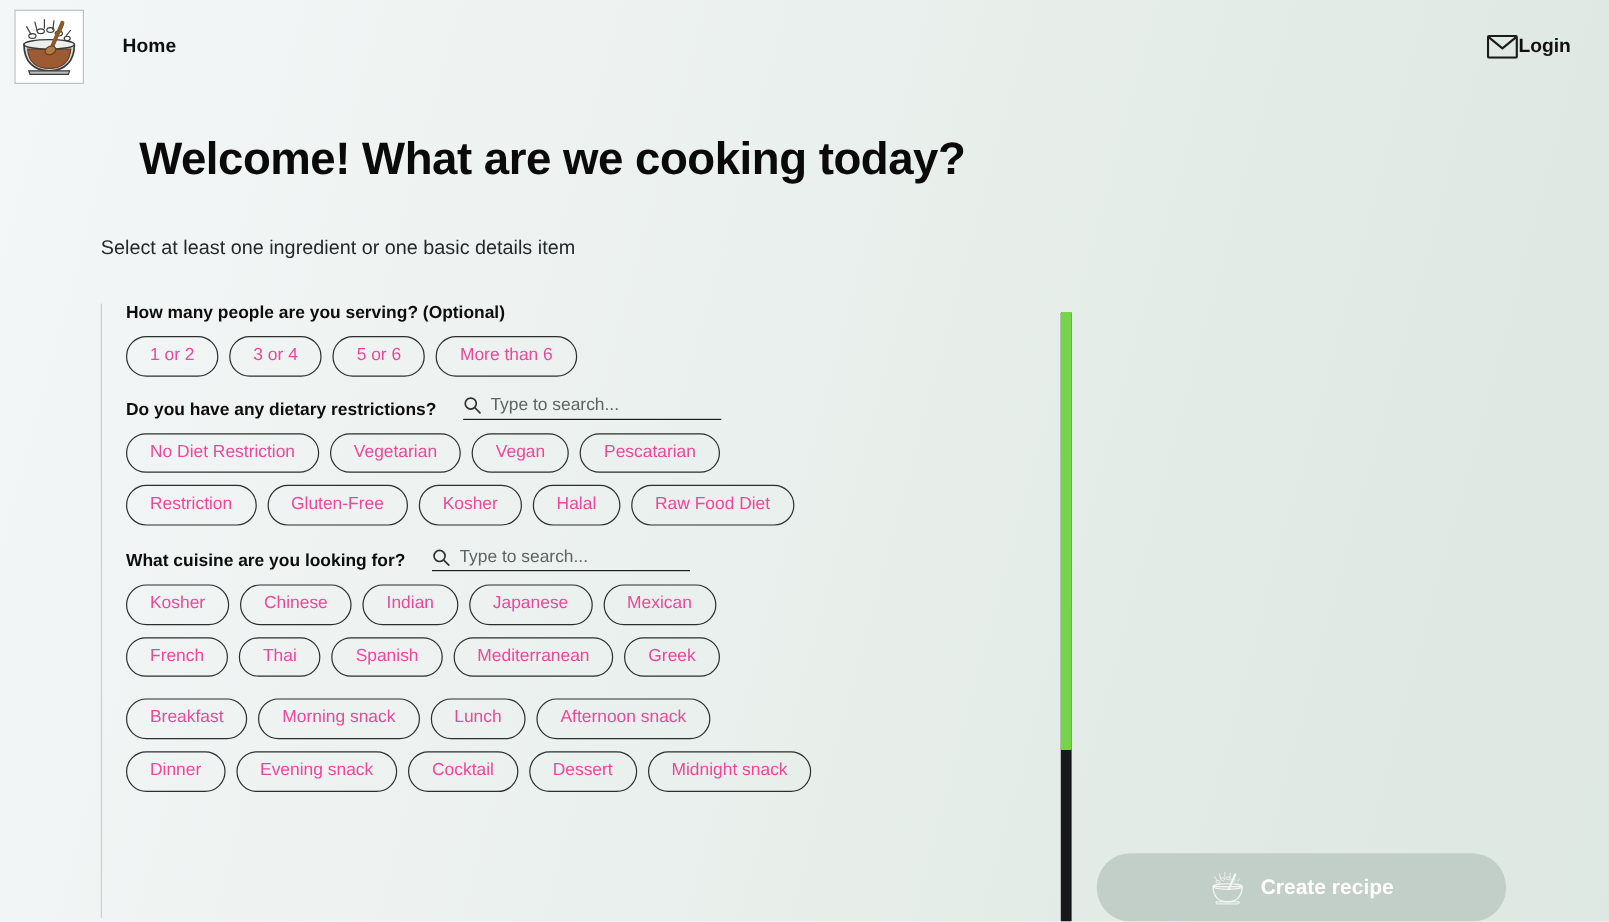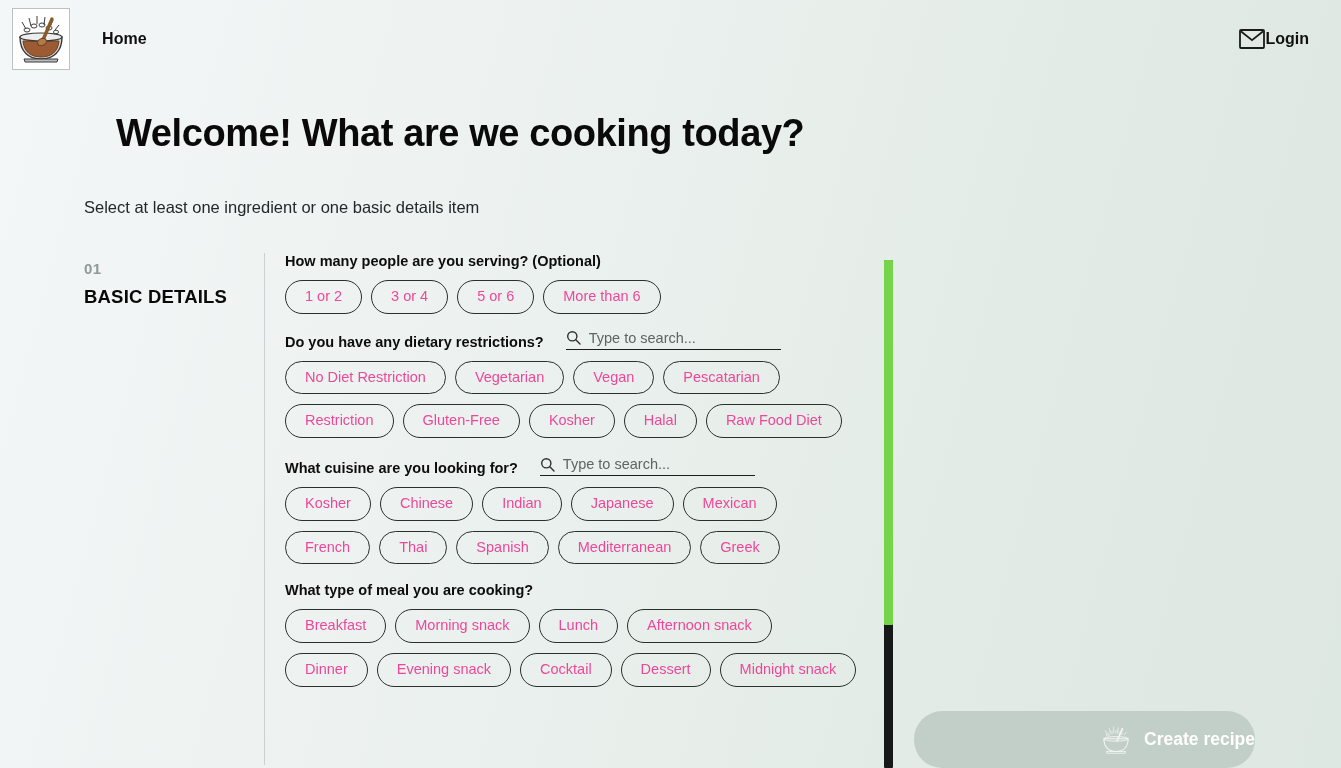--- a/index.html
+++ b/index.html
@@ -213,21 +213,21 @@
     height: 57px;
     border: none;
     border-radius: 28px;
     background: #c2cfc8;
     color: #ffffff;
     font-family: "Liberation Sans", sans-serif;
     font-size: 17.5px;
     font-weight: 700;
     display: flex;
     align-items: center;
-    justify-content: flex-end;
+    justify-content: center;
     gap: 13px;
     cursor: default;
   }
   .create-btn .bowl-mini { display: flex; opacity: .85; }
 </style>
 </head>
 <body>
 
 <div class="header">
 
@@ -261,24 +261,20 @@
     </span>
     <span class="login-link">Login</span>
   </div>
 </div>
 
 <h1 class="page-title">Welcome! What are we cooking today?</h1>
 <p class="page-subtitle">Select at least one ingredient or one basic details item</p>
 
 <div class="wizard">
 
-  <div class="steps-col">
-    <div class="step-num">01</div>
-    <div class="step-label">BASIC DETAILS</div>
-  </div>
 
   <div class="vdivider"></div>
 
   <div class="form-col">
 
     <div class="qblock">
       <div class="qhead">
         <span class="qlabel">How many people are you serving? (Optional)</span>
       </div>
       <div class="pills">
@@ -336,23 +332,20 @@
         <button class="pill">Mexican</button>
         <button class="pill">French</button>
         <button class="pill">Thai</button>
         <button class="pill">Spanish</button>
         <button class="pill">Mediterranean</button>
         <button class="pill">Greek</button>
       </div>
     </div>
 
     <div class="qblock">
-      <div class="qhead">
-        <span class="qlabel">What type of meal you are cooking?</span>
-      </div>
       <div class="pills">
         <button class="pill">Breakfast</button>
         <button class="pill">Morning snack</button>
         <button class="pill">Lunch</button>
         <button class="pill">Afternoon snack</button>
         <button class="pill">Dinner</button>
         <button class="pill">Evening snack</button>
         <button class="pill">Cocktail</button>
         <button class="pill">Dessert</button>
         <button class="pill">Midnight snack</button>

